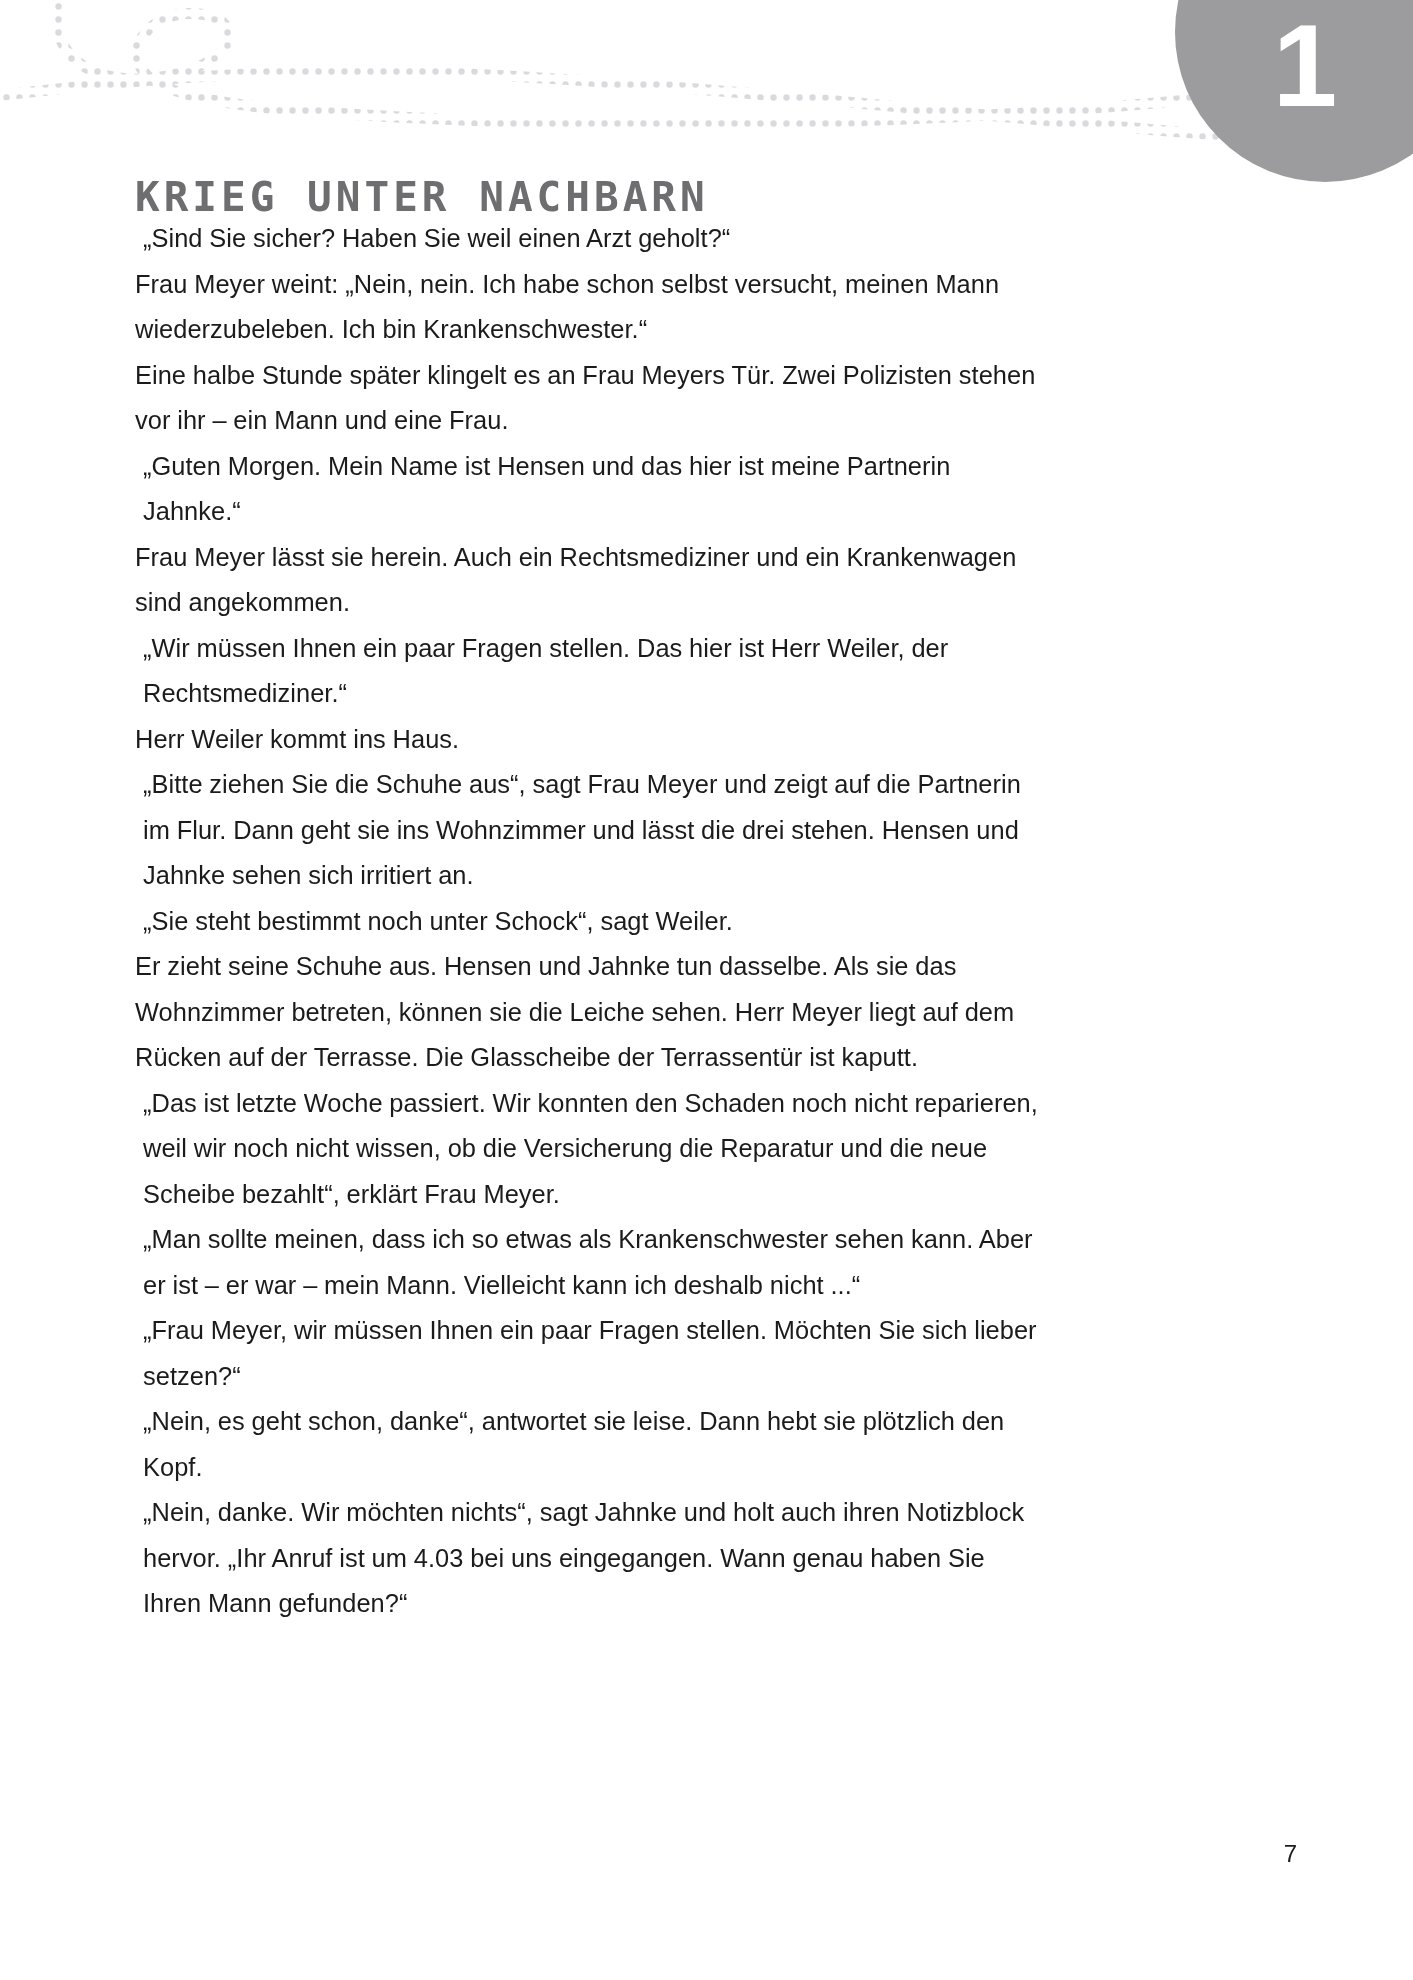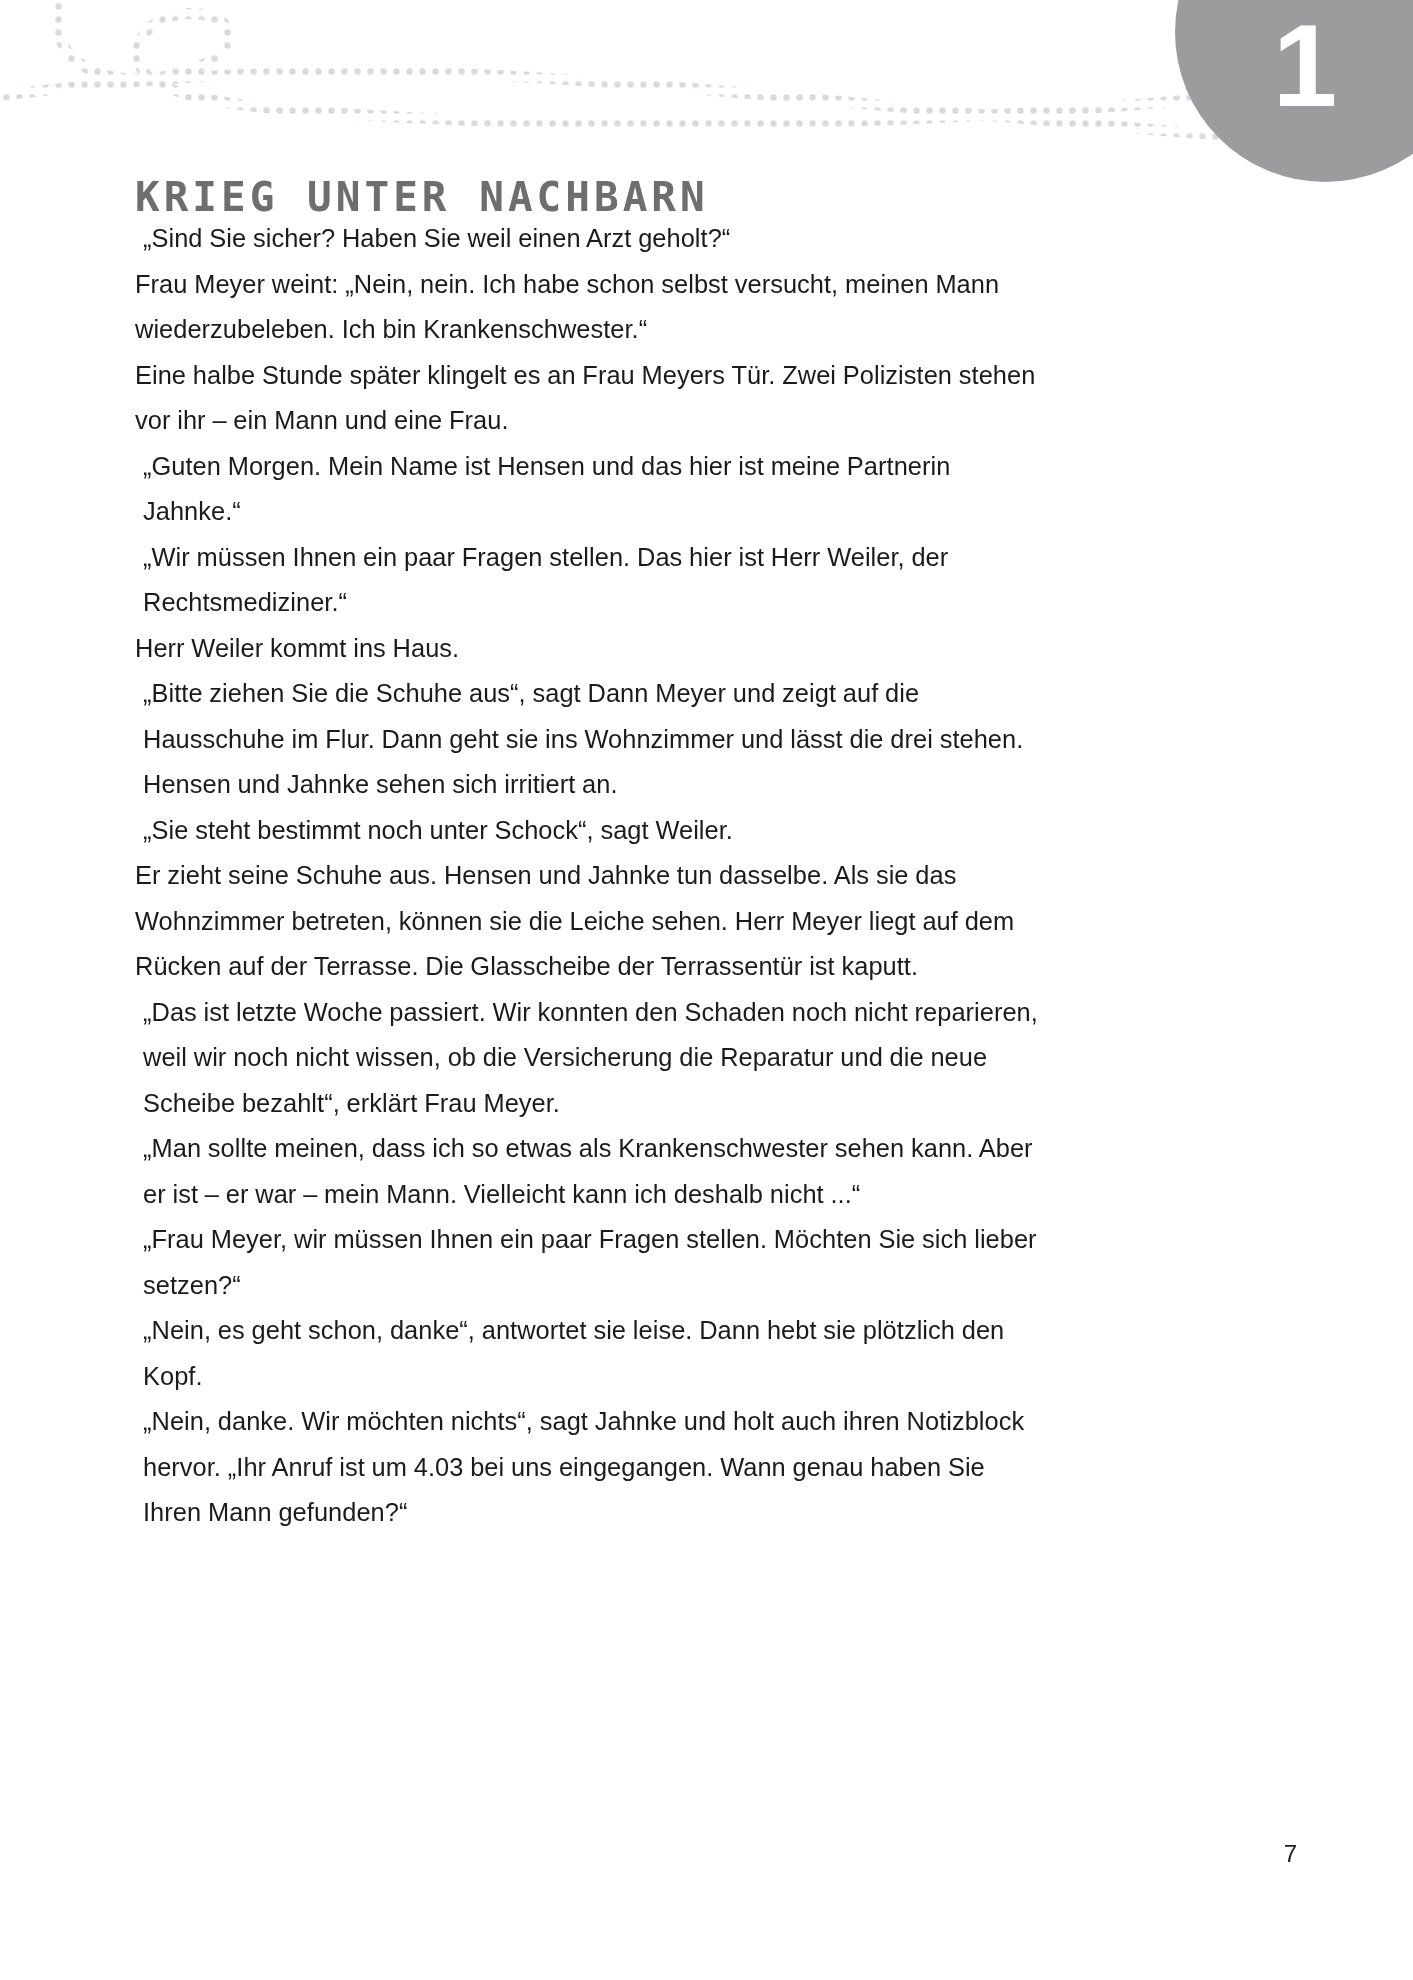--- a/index.html
+++ b/index.html
@@ -119,23 +119,24 @@
     <span class="chapter-number">1</span>
   </div>
 
   <h1 class="chapter-title">KRIEG UNTER NACHBARN</h1>
 
   <div class="story">
     <p class="indent">„Sind Sie sicher? Haben Sie weil einen Arzt geholt?“</p>
     <p>Frau Meyer weint: „Nein, nein. Ich habe schon selbst versucht, meinen Mann wiederzubeleben. Ich bin Krankenschwester.“</p>
     <p>Eine halbe Stunde später klingelt es an Frau Meyers Tür. Zwei Polizisten stehen vor ihr – ein Mann und eine Frau.</p>
     <p class="indent">„Guten Morgen. Mein Name ist Hensen und das hier ist meine Partnerin Jahnke.“</p>
+    <p>Frau Meyer lässt sie herein. Auch ein Rechtsmediziner und ein Krankenwagen sind angekommen.</p>
     <p class="indent">„Wir müssen Ihnen ein paar Fragen stellen. Das hier ist Herr Weiler, der Rechtsmediziner.“</p>
     <p>Herr Weiler kommt ins Haus.</p>
-    <p class="indent">„Bitte ziehen Sie die Schuhe aus“, sagt Dann Meyer und zeigt auf die Hausschuhe im Flur. Dann geht sie ins Wohnzimmer und lässt die drei stehen. Hensen und Jahnke sehen sich irritiert an.</p>
+    <p class="indent">„Bitte ziehen Sie die Schuhe aus“, sagt Frau Meyer und zeigt auf die Partnerin im Flur. Dann geht sie ins Wohnzimmer und lässt die drei stehen. Hensen und Jahnke sehen sich irritiert an.</p>
     <p class="indent">„Sie steht bestimmt noch unter Schock“, sagt Weiler.</p>
     <p>Er zieht seine Schuhe aus. Hensen und Jahnke tun dasselbe. Als sie das Wohnzimmer betreten, können sie die Leiche sehen. Herr Meyer liegt auf dem Rücken auf der Terrasse. Die Glasscheibe der Terrassentür ist kaputt.</p>
     <p class="indent">„Das ist letzte Woche passiert. Wir konnten den Schaden noch nicht reparieren, weil wir noch nicht wissen, ob die Versicherung die Reparatur und die neue Scheibe bezahlt“, erklärt Frau Meyer.</p>
     <p class="indent">„Man sollte meinen, dass ich so etwas als Krankenschwester sehen kann. Aber er ist – er war – mein Mann. Vielleicht kann ich deshalb nicht ...“</p>
     <p class="indent">„Frau Meyer, wir müssen Ihnen ein paar Fragen stellen. Möchten Sie sich lieber setzen?“</p>
     <p class="indent">„Nein, es geht schon, danke“, antwortet sie leise. Dann hebt sie plötzlich den Kopf.</p>
     <p class="indent">„Nein, danke. Wir möchten nichts“, sagt Jahnke und holt auch ihren Notizblock hervor. „Ihr Anruf ist um 4.03 bei uns eingegangen. Wann genau haben Sie Ihren Mann gefunden?“</p>
   </div>
 
   <div class="page-number">7</div>

